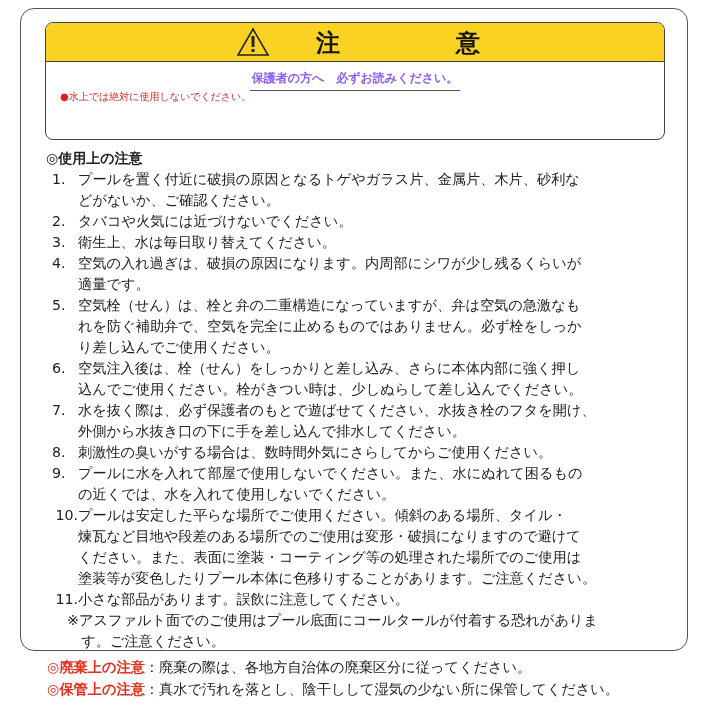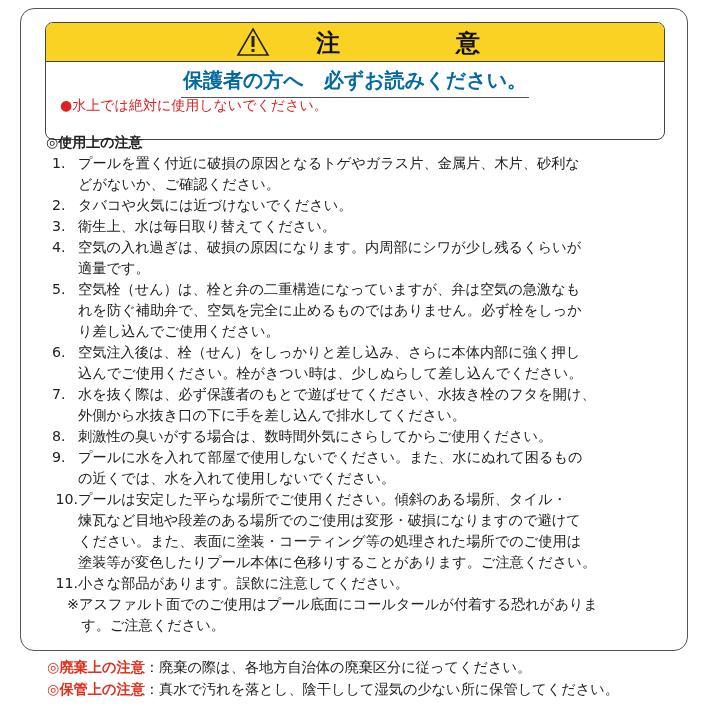--- a/index.html
+++ b/index.html
@@ -9,25 +9,25 @@
          border:1.5px solid #555;border-radius:14px;box-sizing:border-box;}
   .warn{position:absolute;left:45px;top:22px;width:620px;height:118px;
         border:1.5px solid #444;border-radius:8px;box-sizing:border-box;overflow:hidden;background:#fff;}
   .warn-head{height:38px;background:#f9d223;border-bottom:1.5px solid #444;
         display:flex;align-items:center;justify-content:center;position:relative;}
   .warn-icon{position:absolute;left:190px;top:4px;width:34px;height:30px;}
   .warn-title{font-weight:bold;font-size:24px;letter-spacing:0;color:#111;}
   .t1{position:absolute;left:270px;top:4px;}
   .t2{position:absolute;left:410px;top:4px;}
   .warn-sub{position:absolute;left:0;right:0;top:44px;text-align:center;}
-  .warn-sub span{display:inline-block;font-weight:bold;font-size:20px;color:#0369a1;
+  .warn-sub span{display:inline-block;font-weight:bold;font-size:12px;color:#8b5cf6;
         border-bottom:1.5px solid #555;padding:0 2px 3px 2px;}
-  .warn-lines{position:absolute;left:14px;top:72px;font-size:14px;line-height:20px;color:#d22;}
+  .warn-lines{position:absolute;left:14px;top:64px;font-size:10px;line-height:20px;color:#d22;}
   .warn-lines .dot{color:#e02020;}
-  .body{position:absolute;left:46px;top:132px;width:630px;font-size:14.2px;line-height:21px;color:#222;}
+  .body{position:absolute;left:46px;top:148px;width:630px;font-size:14.2px;line-height:21px;color:#222;}
   .section-title{font-weight:bold;font-size:14px;}
   .item{display:flex;}
   .num{width:26px;flex:none;text-align:left;padding-left:6px;}
   .num2{width:26px;flex:none;text-align:right;padding-left:6px;}
   .txt{flex:1;white-space:pre-line;}
   .note{padding-left:6px;white-space:pre-line;margin-left:15px;}
   .footer{position:absolute;left:20px;top:656px;font-size:14.2px;line-height:22px;margin-left:27px;}
   .footer .lbl{color:#e0301e;font-weight:bold;}
 </style>
 </head>

